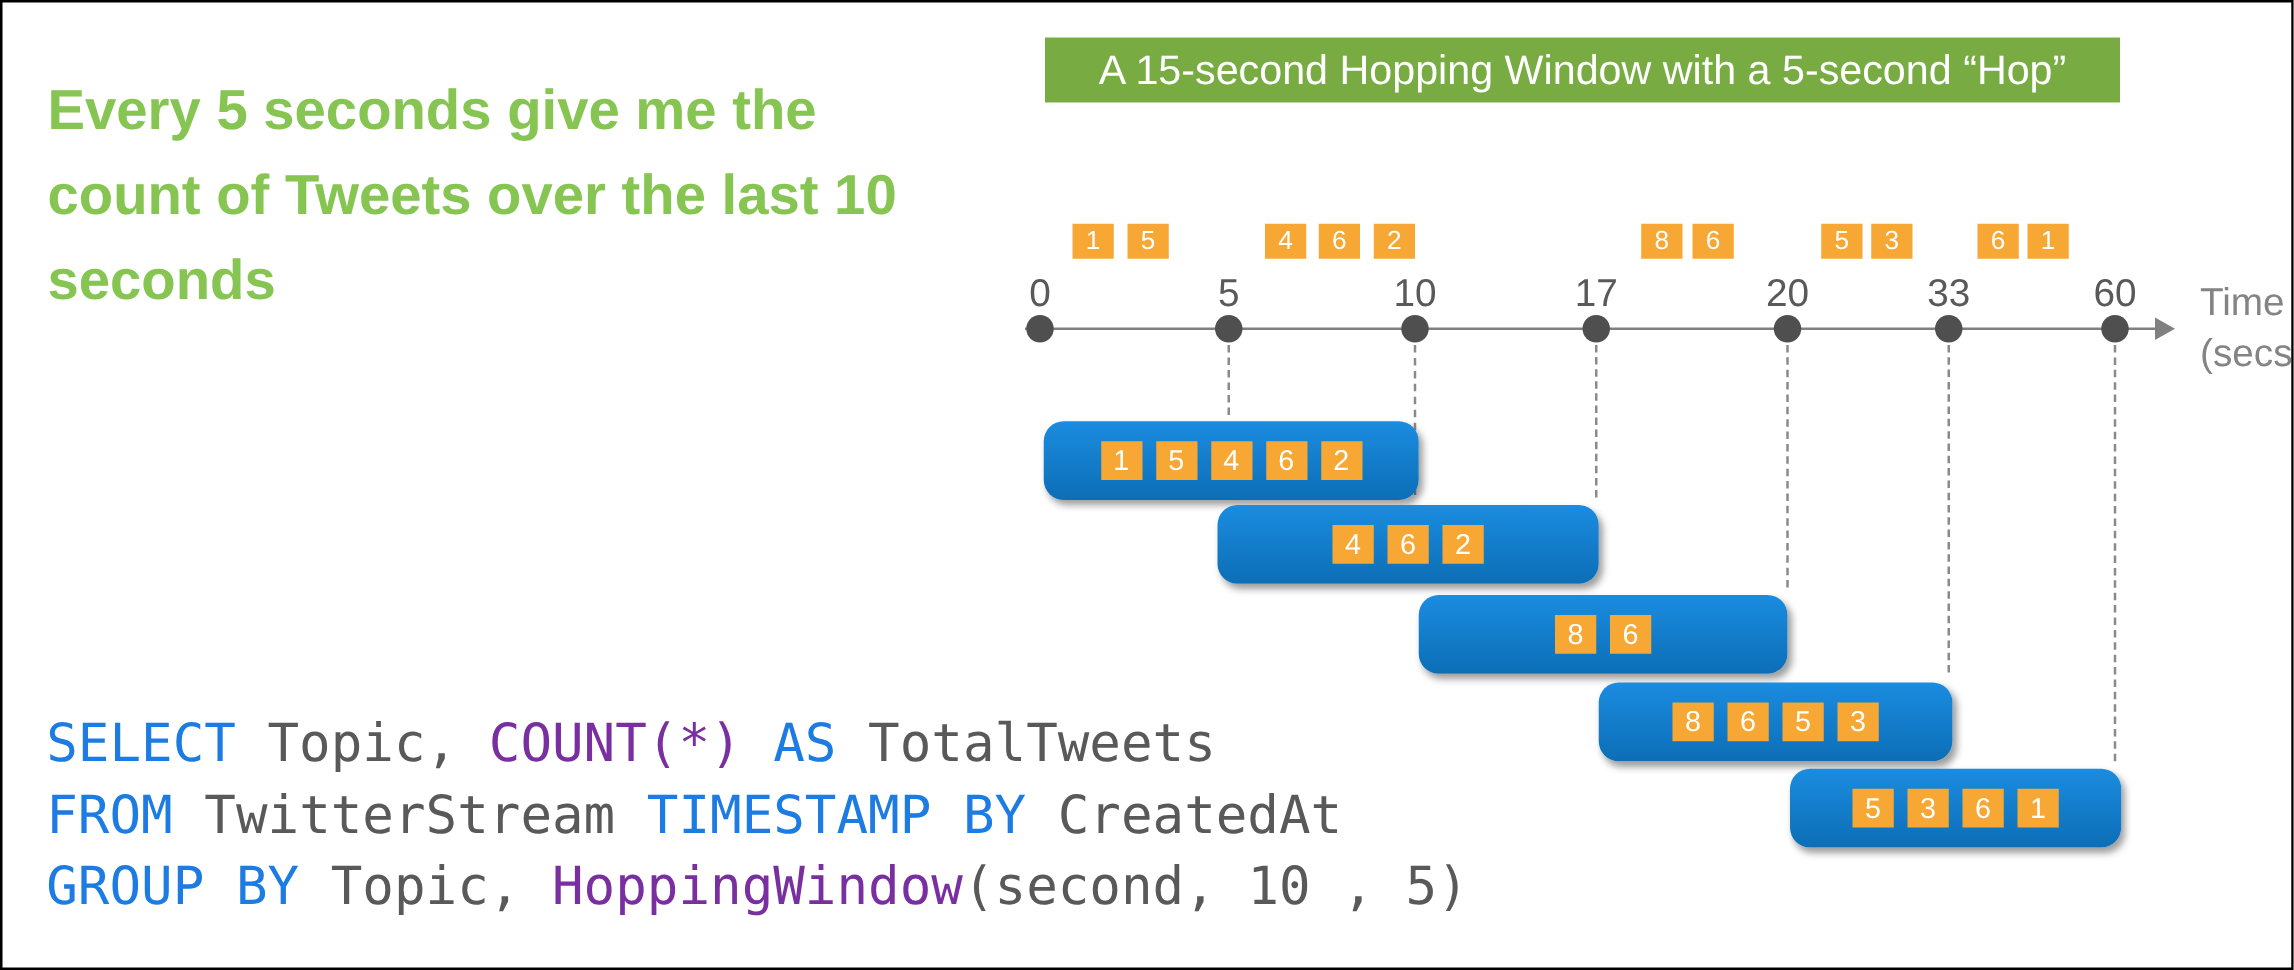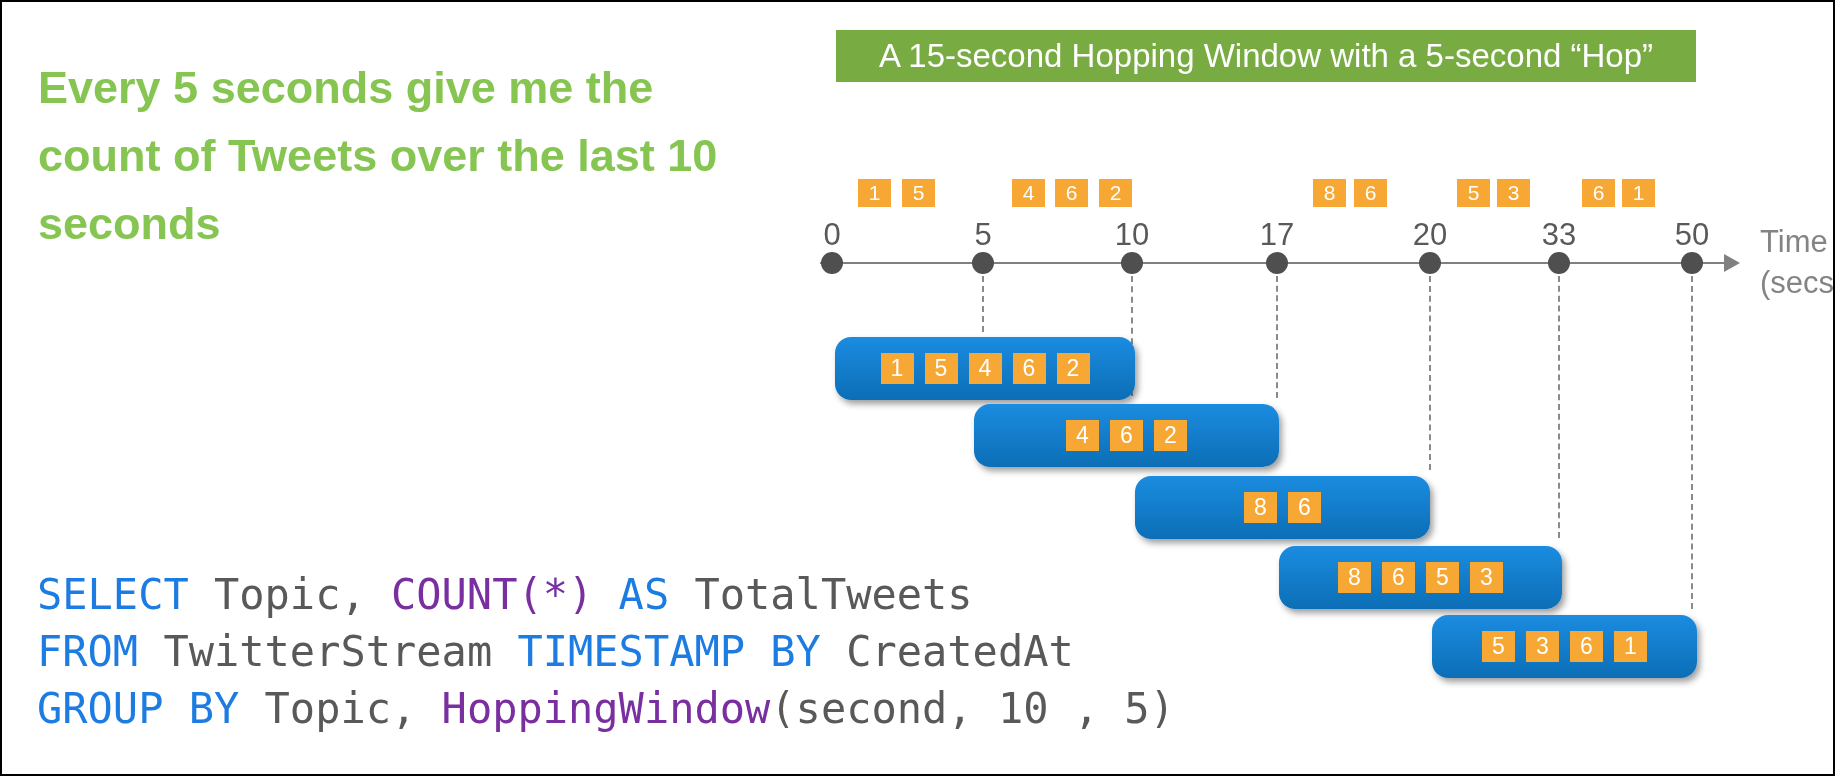--- a/index.html
+++ b/index.html
@@ -92,21 +92,21 @@
       <div class="tick-label" style="left: 941px; top: 215px;">5</div>
       <div class="tick-dot" style="left: 1119px; top: 250px;"></div>
       <div class="tick-label" style="left: 1090px; top: 215px;">10</div>
       <div class="tick-dot" style="left: 1264px; top: 250px;"></div>
       <div class="tick-label" style="left: 1235px; top: 215px;">17</div>
       <div class="tick-dot" style="left: 1417px; top: 250px;"></div>
       <div class="tick-label" style="left: 1388px; top: 215px;">20</div>
       <div class="tick-dot" style="left: 1546px; top: 250px;"></div>
       <div class="tick-label" style="left: 1517px; top: 215px;">33</div>
       <div class="tick-dot" style="left: 1679px; top: 250px;"></div>
-      <div class="tick-label" style="left: 1650px; top: 215px;">50</div>
+      <div class="tick-label" style="left: 1650px; top: 215px;">60</div>
       <div class="time-label" style="left: 1746px; top: 219px;">
         <div class="">Time</div>
         <div class="">(secs)</div>
       </div>
       <div class="evt on-axis" style="left: 856px; top: 177px; background: rgb(247, 167, 51);">1</div>
       <div class="evt on-axis" style="left: 900px; top: 177px; background: rgb(247, 167, 51);">5</div>
       <div class="evt on-axis" style="left: 1010px; top: 177px; background: rgb(247, 167, 51);">4</div>
       <div class="evt on-axis" style="left: 1053px; top: 177px; background: rgb(247, 167, 51);">6</div>
       <div class="evt on-axis" style="left: 1097px; top: 177px; background: rgb(247, 167, 51);">2</div>
       <div class="evt on-axis" style="left: 1311px; top: 177px; background: rgb(247, 167, 51);">8</div>

